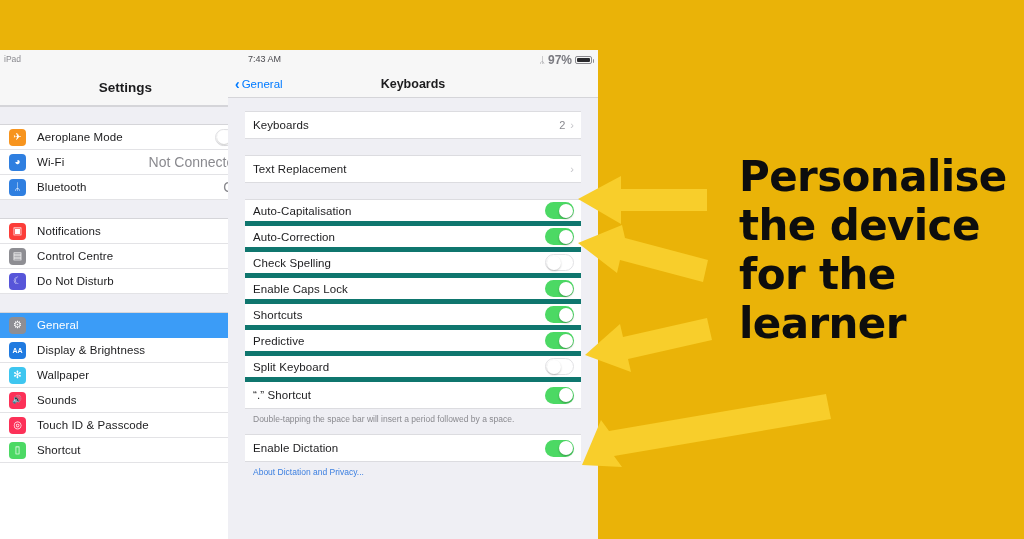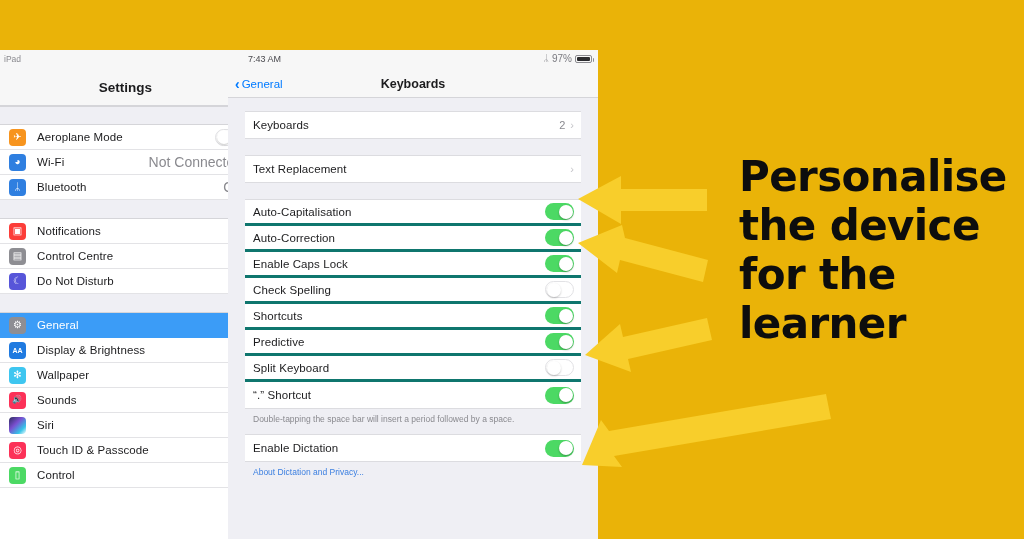--- a/index.html
+++ b/index.html
@@ -22,21 +22,21 @@
   
   .statusbar {
     position: absolute; top: 0; left: 0; width: 598px; height: 20px;
     background: #f7f7f7;
     font-size: 9px; color: #6d6d72;
   }
   .sb-left { position:absolute; left:4px; top:4px; font-size:8.5px; color:#8a8a8f; }
   .sb-time-inner{ position:absolute; left:248px; top:4px; font-size:9px; color:#4a4a4f; font-weight:normal;}
   .sb-right { position:absolute; right:6px; top:3px; display:flex; align-items:center; gap:3px; }
   .sb-bt { font-size:9px; color:#8a8a8f; line-height:1; }
-  .sb-pct { font-size:10px; color:#7a7a80; }
+  .sb-pct { font-size:12px; color:#7a7a80;font-weight:bold; }
   .batt { position:relative; width:17px; height:8px; border:1px solid #8a8a8f;
           border-radius:2px; }
   .batt::after{ content:''; position:absolute; right:-3px; top:2px; width:1.5px; height:4px;
                 background:#8a8a8f; border-radius:0 1px 1px 0;}
   .batt-fill{ position:absolute; left:1px; top:1px; bottom:1px; width:87%; background:#2b2b2e; border-radius:1px;}
 
   
   .sidebar {
     position:absolute; left:0; top:20px; width:252px; height:469px;
     background:#ffffff; border-right:1px solid #d2d2d6;
@@ -100,21 +100,21 @@
   }
   .pane { position:absolute; top:29px; left:0; width:370px; height:440px; padding:0 17px; }
   .spacer-12 { height:12px; }
   .spacer-16 { height:16px; }
   .spacer-9  { height:9px; }
 
   .group { background:#fff; border-top:1px solid #dcdce0; border-bottom:1px solid #dcdce0; }
   .row {
     position:relative; display:flex; align-items:center;
     height:26px; padding:0 0 0 8px;
-    border-bottom:3px solid #0f766e;
+    border-bottom:5px solid #0f766e;
   }
   .row:last-child { border-bottom:none; }
   .row-label { font-size:11.5px; color:#1c1c1e; letter-spacing:.1px; }
   .row-right { position:absolute; right:7px; display:flex; align-items:center; gap:5px; }
   .row-value { font-size:11px; color:#8a8a8f; }
   .chev-r { font-size:11px; color:#c4c4c8; line-height:1; }
 
   .toggle {
     position:relative; width:29px; height:17px; border-radius:9px;
   }
@@ -216,30 +216,26 @@
       </div>
       <div class="srow">
         <span class="sicon ic-wall">✻</span>
         <span class="slabel">Wallpaper</span>
       </div>
       <div class="srow">
         <span class="sicon ic-sound" style="font-size:8px;">🔊</span>
         <span class="slabel">Sounds</span>
       </div>
       <div class="srow">
-        <span class="sicon ic-siri"></span>
-        <span class="slabel">Siri</span>
-      </div>
-      <div class="srow">
         <span class="sicon ic-touch">◎</span>
         <span class="slabel">Touch ID &amp; Passcode</span>
       </div>
       <div class="srow">
         <span class="sicon ic-batt">▯</span>
-        <span class="slabel">Control</span>
+        <span class="slabel">Shortcut</span>
       </div>
       <div class="sb-bottom"></div>
     </div>
 
     <div class="detail">
       <div class="navbar">
         <div class="nav-back">
           <span class="chev-l">‹</span>
           <span>General</span>
         </div>
@@ -283,31 +279,31 @@
           </div>
           <div class="row">
             <span class="row-label">Auto-Correction</span>
             <span class="row-right">
               <span class="toggle on">
                   <span class="knob"></span>
                 </span>
             </span>
           </div>
           <div class="row">
+            <span class="row-label">Check Spelling</span>
+            <span class="row-right">
+              <span class="toggle off">
+                  <span class="knob"></span>
+                </span>
+            </span>
+          </div>
+          <div class="row">
             <span class="row-label">Enable Caps Lock</span>
             <span class="row-right">
               <span class="toggle on">
-                  <span class="knob"></span>
-                </span>
-            </span>
-          </div>
-          <div class="row">
-            <span class="row-label">Check Spelling</span>
-            <span class="row-right">
-              <span class="toggle off">
                   <span class="knob"></span>
                 </span>
             </span>
           </div>
           <div class="row">
             <span class="row-label">Shortcuts</span>
             <span class="row-right">
               <span class="toggle on">
                   <span class="knob"></span>
                 </span>

